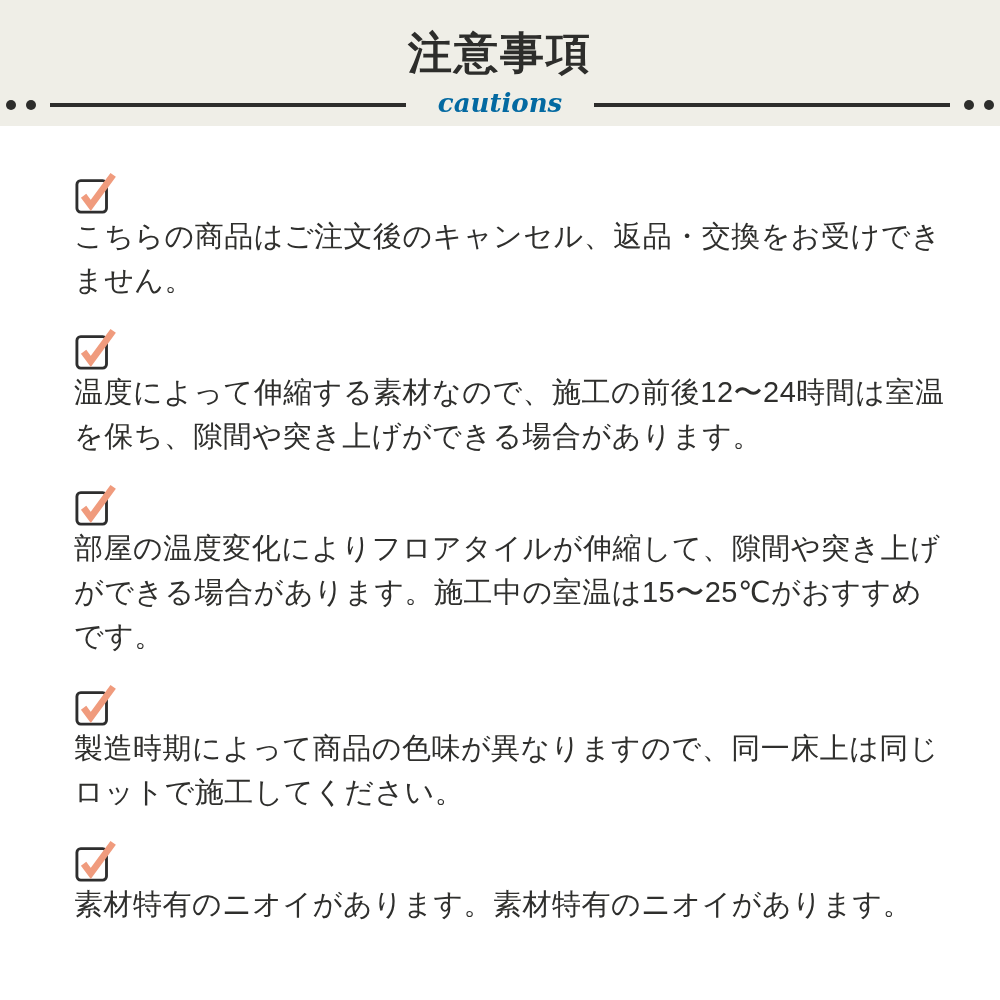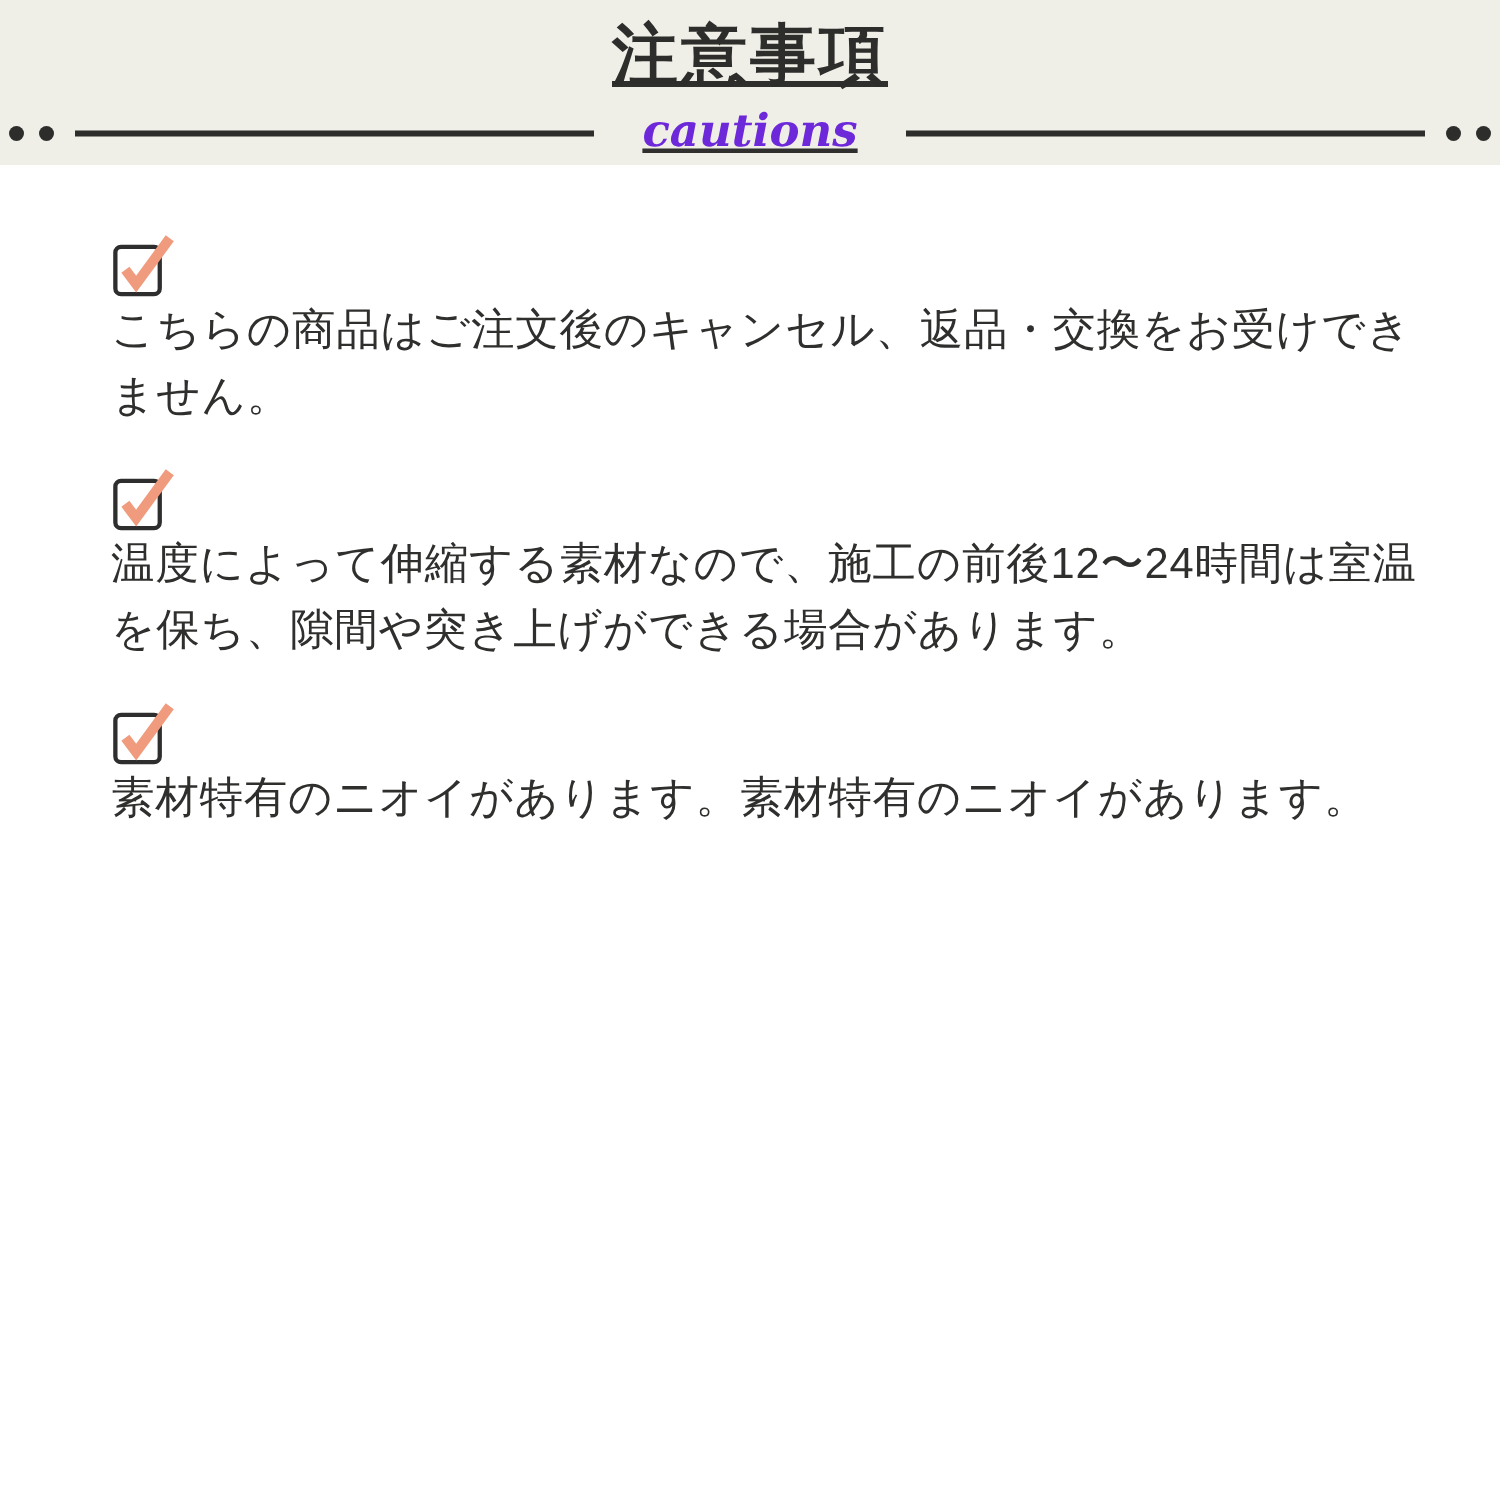--- a/index.html
+++ b/index.html
@@ -10,24 +10,23 @@
     width: 1000px;
     height: 1000px;
     background: #ffffff;
     font-family: "Liberation Sans", "DejaVu Sans", sans-serif;
     color: #2f2f2d;
     overflow: hidden;
   }
   
   .header {
     background: #efeee7;
-    padding-top: 12px;
+    padding-top: 28px;
     height: 98px; 
     box-sizing: content-box;
-    text-decoration: underline;
   }
   .page-title {
     margin: 0;
     text-align: center;
     font-size: 44px;
     line-height: 50px;
     font-weight: 700;
     letter-spacing: 2px;
     color: #2d2d2b;
   }
@@ -51,22 +50,22 @@
     flex: 1 1 auto;
     height: 4px;
     background: #2d2d2b;
   }
   .divider-caption {
     flex: 0 0 auto;
     margin: 0 32px;
     font-family: "DejaVu Serif", serif;
     font-style: italic;
     font-weight: 700;
-    font-size: 30px;
-    color: #6d28d9;
+    font-size: 26px;
+    color: #0369a1;
     transform: translateY(-2px);
   }
   
   .main {
     background: #ffffff;
     padding: 46px 52px 40px 74px;
   }
   .cautions-list {
     list-style: none;
     margin: 0;
@@ -131,21 +130,39 @@
   <li class="caution-item">
     <span class="checkbox">
       <svg width="44" height="42" viewBox="0 0 46 44" aria-hidden="true">
         <rect x="3" y="9" width="31" height="33" rx="4" fill="#ffffff" stroke="#2e2e2e" stroke-width="3"></rect>
         <polyline points="10,25 17.5,35 41,3" fill="none" stroke="#f09b7d" stroke-width="7" stroke-linecap="butt" stroke-linejoin="miter"></polyline>
       </svg>
     </span>
     <p class="caution-text">温度によって伸縮する素材なので、施工の前後12〜24時間は室温を保ち、隙間や突き上げができる場合があります。</p>
   </li>
 
+  <li class="caution-item">
+    <span class="checkbox">
+      <svg width="44" height="42" viewBox="0 0 46 44" aria-hidden="true">
+        <rect x="3" y="9" width="31" height="33" rx="4" fill="#ffffff" stroke="#2e2e2e" stroke-width="3"></rect>
+        <polyline points="10,25 17.5,35 41,3" fill="none" stroke="#f09b7d" stroke-width="7" stroke-linecap="butt" stroke-linejoin="miter"></polyline>
+      </svg>
+    </span>
+    <p class="caution-text">部屋の温度変化によりフロアタイルが伸縮して、隙間や突き上げができる場合があります。施工中の室温は15〜25℃がおすすめです。</p>
+  </li>
 
+  <li class="caution-item">
+    <span class="checkbox">
+      <svg width="44" height="42" viewBox="0 0 46 44" aria-hidden="true">
+        <rect x="3" y="9" width="31" height="33" rx="4" fill="#ffffff" stroke="#2e2e2e" stroke-width="3"></rect>
+        <polyline points="10,25 17.5,35 41,3" fill="none" stroke="#f09b7d" stroke-width="7" stroke-linecap="butt" stroke-linejoin="miter"></polyline>
+      </svg>
+    </span>
+    <p class="caution-text">製造時期によって商品の色味が異なりますので、同一床上は同じロットで施工してください。</p>
+  </li>
 
 
 
   <li class="caution-item">
     <span class="checkbox">
       <svg width="44" height="42" viewBox="0 0 46 44" aria-hidden="true">
         <rect x="3" y="9" width="31" height="33" rx="4" fill="#ffffff" stroke="#2e2e2e" stroke-width="3"></rect>
         <polyline points="10,25 17.5,35 41,3" fill="none" stroke="#f09b7d" stroke-width="7" stroke-linecap="butt" stroke-linejoin="miter"></polyline>
       </svg>
     </span>

